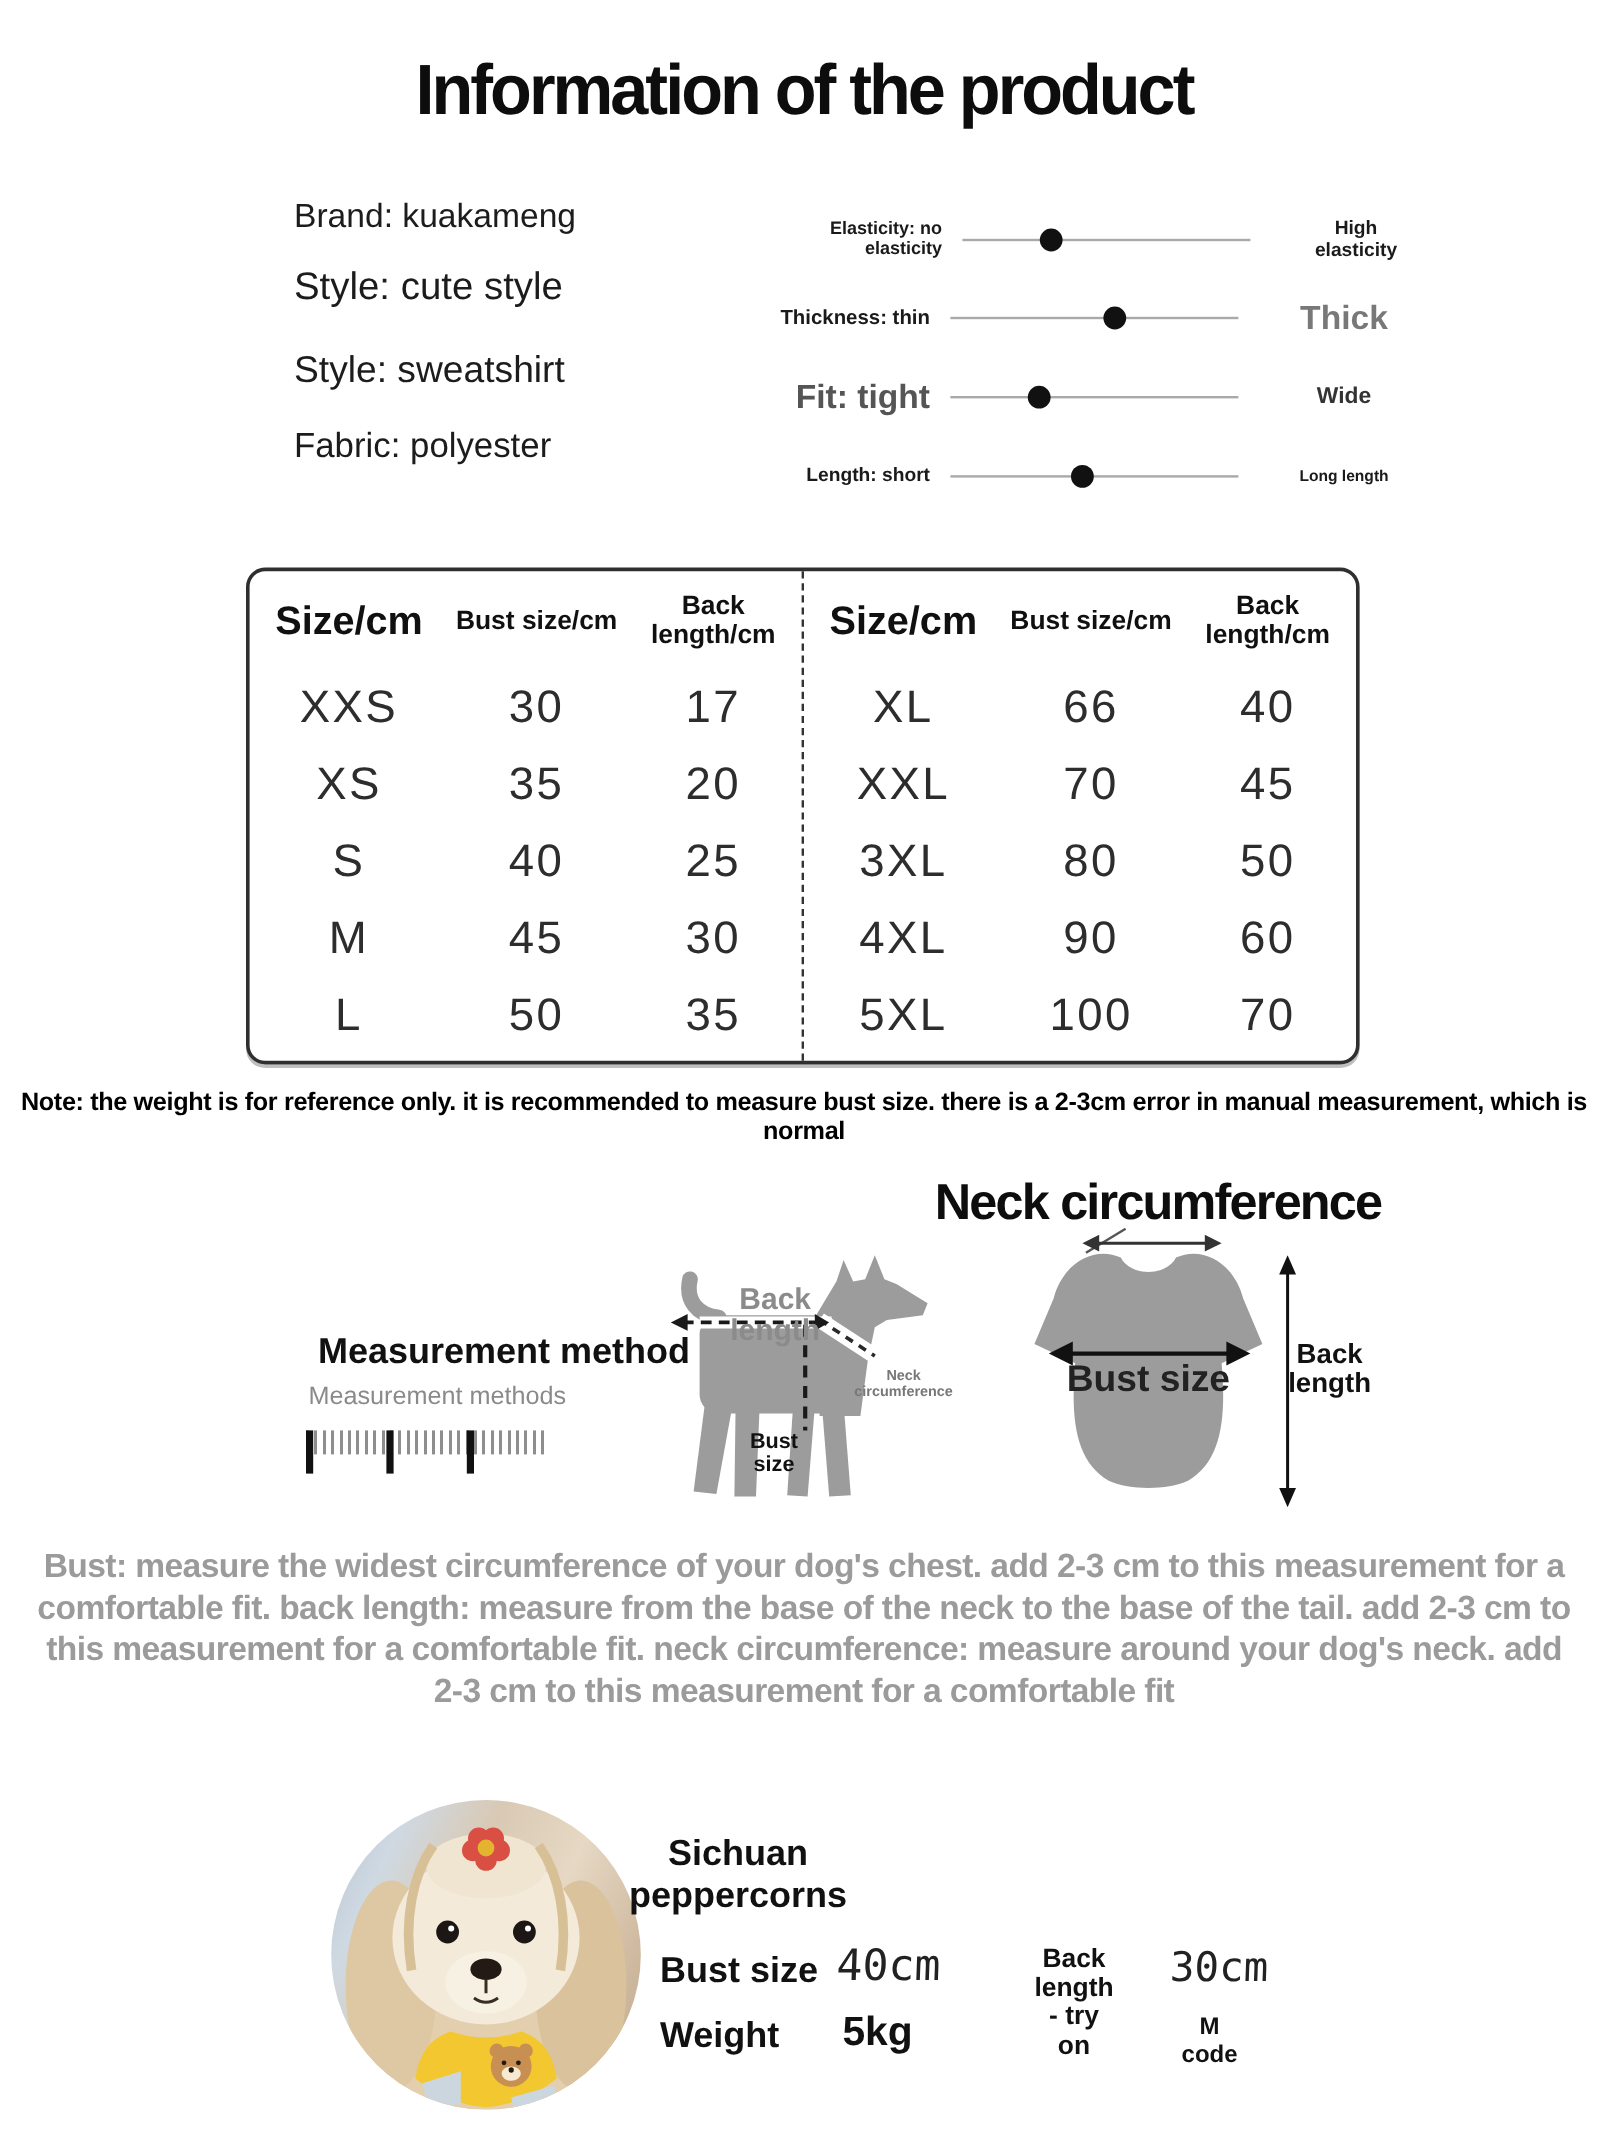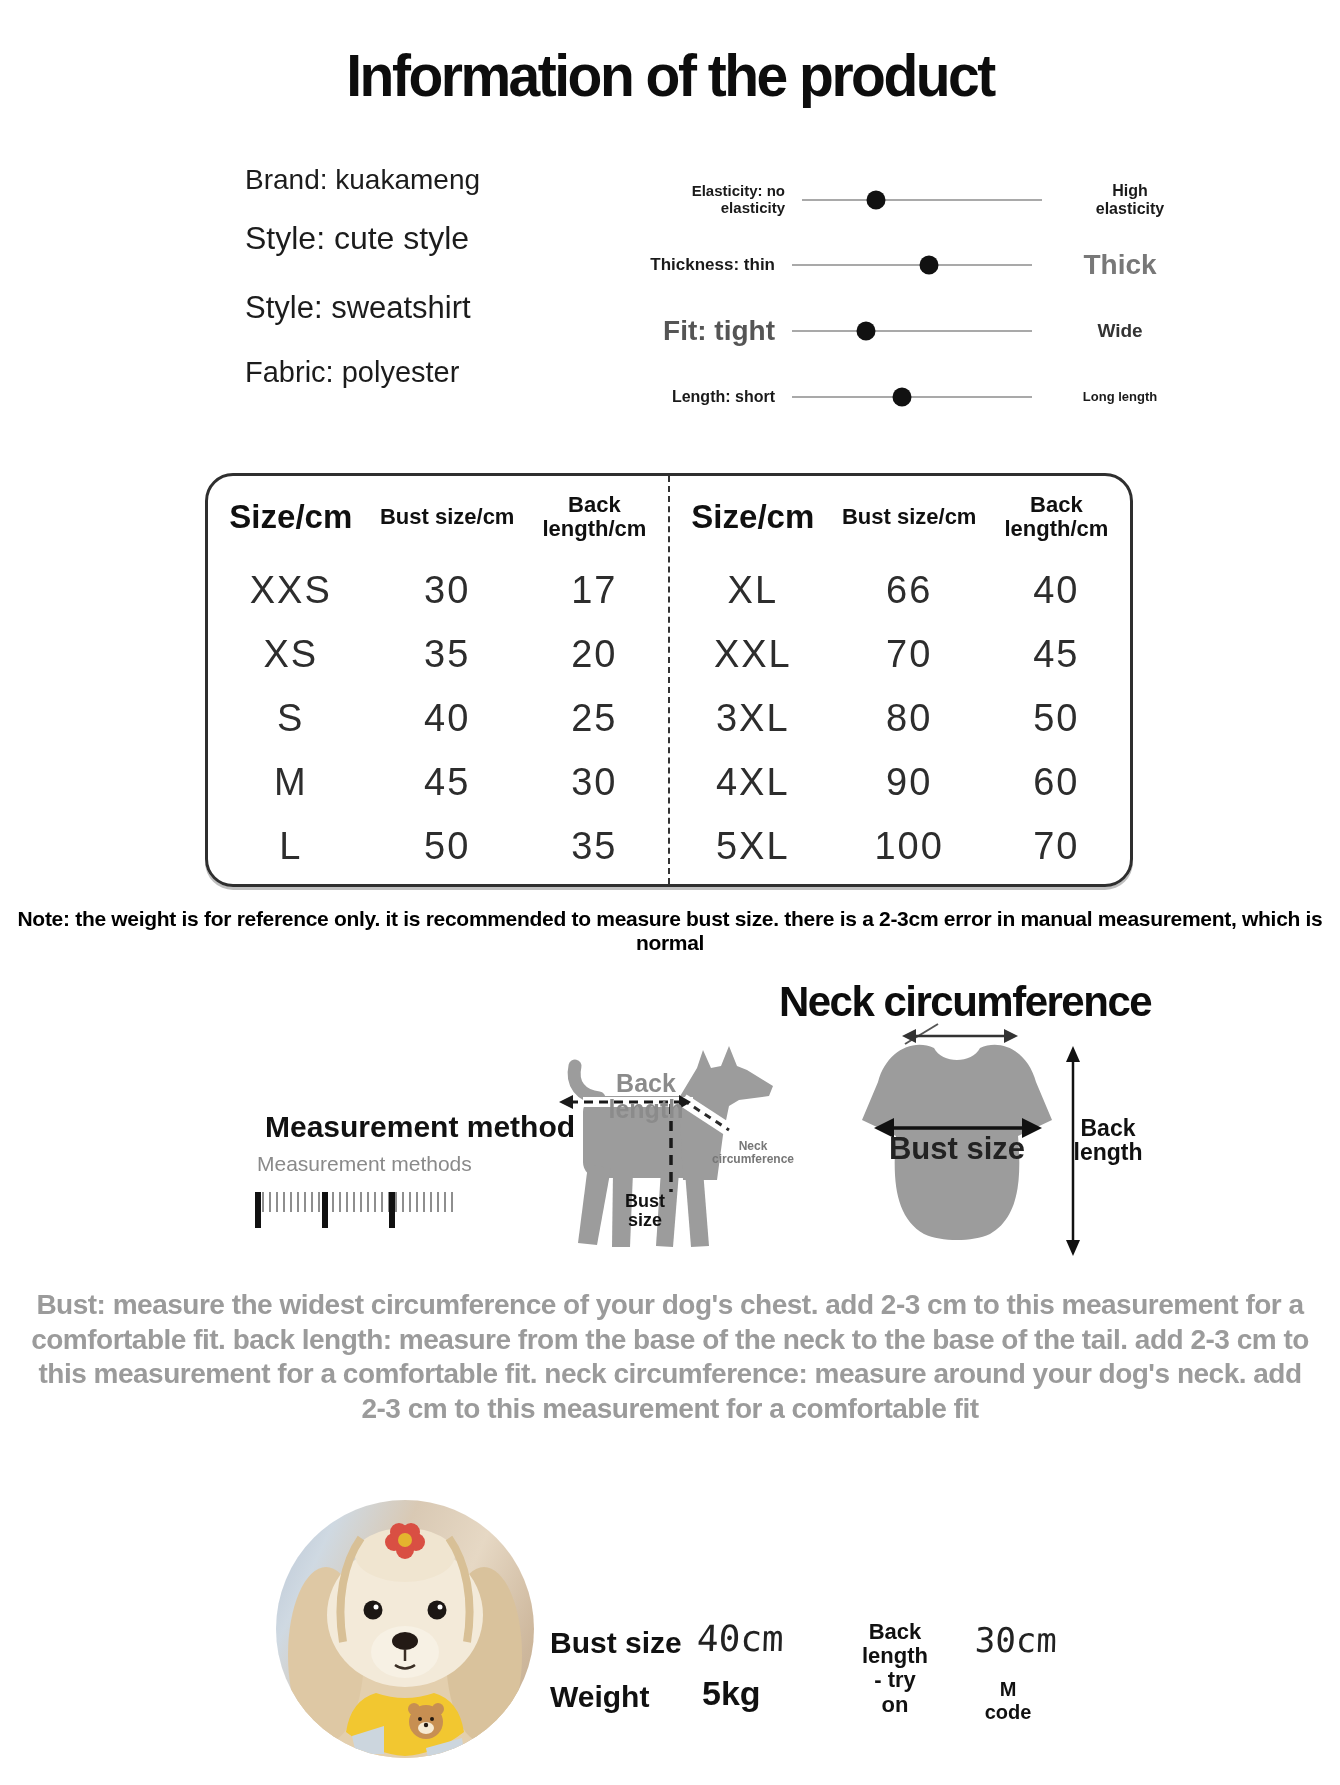--- a/index.html
+++ b/index.html
@@ -26,21 +26,21 @@
   .s-dot{position:absolute;top:50%;width:19px;height:19px;border-radius:50%;background:#111;
          transform:translate(-50%,-50%);}
   .s-right{margin-left:13px;width:150px;text-align:center;font-weight:800;line-height:1.1;}
   .row-0{top:172px;justify-content:flex-end;} .row-0 .s-left{font-size:15px;} .row-0 .s-right{font-size:16px;}
   .row-1{top:237px;} .row-1 .s-left{font-size:17px;} .row-1 .s-right{font-size:28px;color:#787878;}
   .row-2{top:303px;} .row-2 .s-left{font-size:28px;color:#555;} .row-2 .s-right{font-size:19px;color:#333;}
   .row-3{top:369px;} .row-3 .s-left{font-size:16px;} .row-3 .s-right{font-size:13px;}
 
   
   .size-table{left:205px;top:473px;width:928px;height:414px;border:3px solid #2f2f2f;
-              border-radius:28px;display:flex;box-sizing:border-box;box-shadow:0 3px 0 rgba(0,0,0,.25);}
+              border-radius:16px;display:flex;box-sizing:border-box;box-shadow:0 3px 0 rgba(0,0,0,.25);}
   .table-half{width:50%;display:grid;grid-template-columns:36% 32% 32%;
               grid-template-rows:82px repeat(5,64px);align-items:center;justify-items:center;}
   .table-half.right-half{border-left:2px dashed #333;}
   .th{font-weight:800;color:#101010;font-size:22px;text-align:center;line-height:1.1;}
   .th-size{font-size:33px;}
   .th-back{width:115px;}
   .td{font-weight:400;color:#2d2d2d;font-size:38px;letter-spacing:2px;}
 
   
   .note{top:907px;left:0;width:100%;text-align:center;font-size:21px;font-weight:800;color:#000;
@@ -262,20 +262,22 @@
         <circle cx="162" cy="209" r="6" fill="#c78f52"></circle>
         <circle cx="150" cy="222" r="17" fill="#c78f52"></circle>
         <ellipse cx="150" cy="228" rx="8" ry="6" fill="#f6ead2"></ellipse>
         <circle cx="144" cy="219" r="2" fill="#241a12"></circle>
         <circle cx="156" cy="219" r="2" fill="#241a12"></circle>
         <circle cx="150" cy="225" r="2.2" fill="#241a12"></circle>
       </g>
     </svg>
   </div>
 
+  <div class="abs model-name pre">Sichuan
+peppercorns</div>
   <div class="abs stat-label stat-bust-label">Bust size</div>
   <div class="abs hand stat-bust-value">40cm</div>
   <div class="abs stat-label stat-weight-label">Weight</div>
   <div class="abs stat-weight-value">5kg</div>
   <div class="abs stat-backlen-label pre">Back
 length
 - try
 on</div>
   <div class="abs hand stat-backlen-value">30cm</div>
   <div class="abs stat-size-code pre">M

